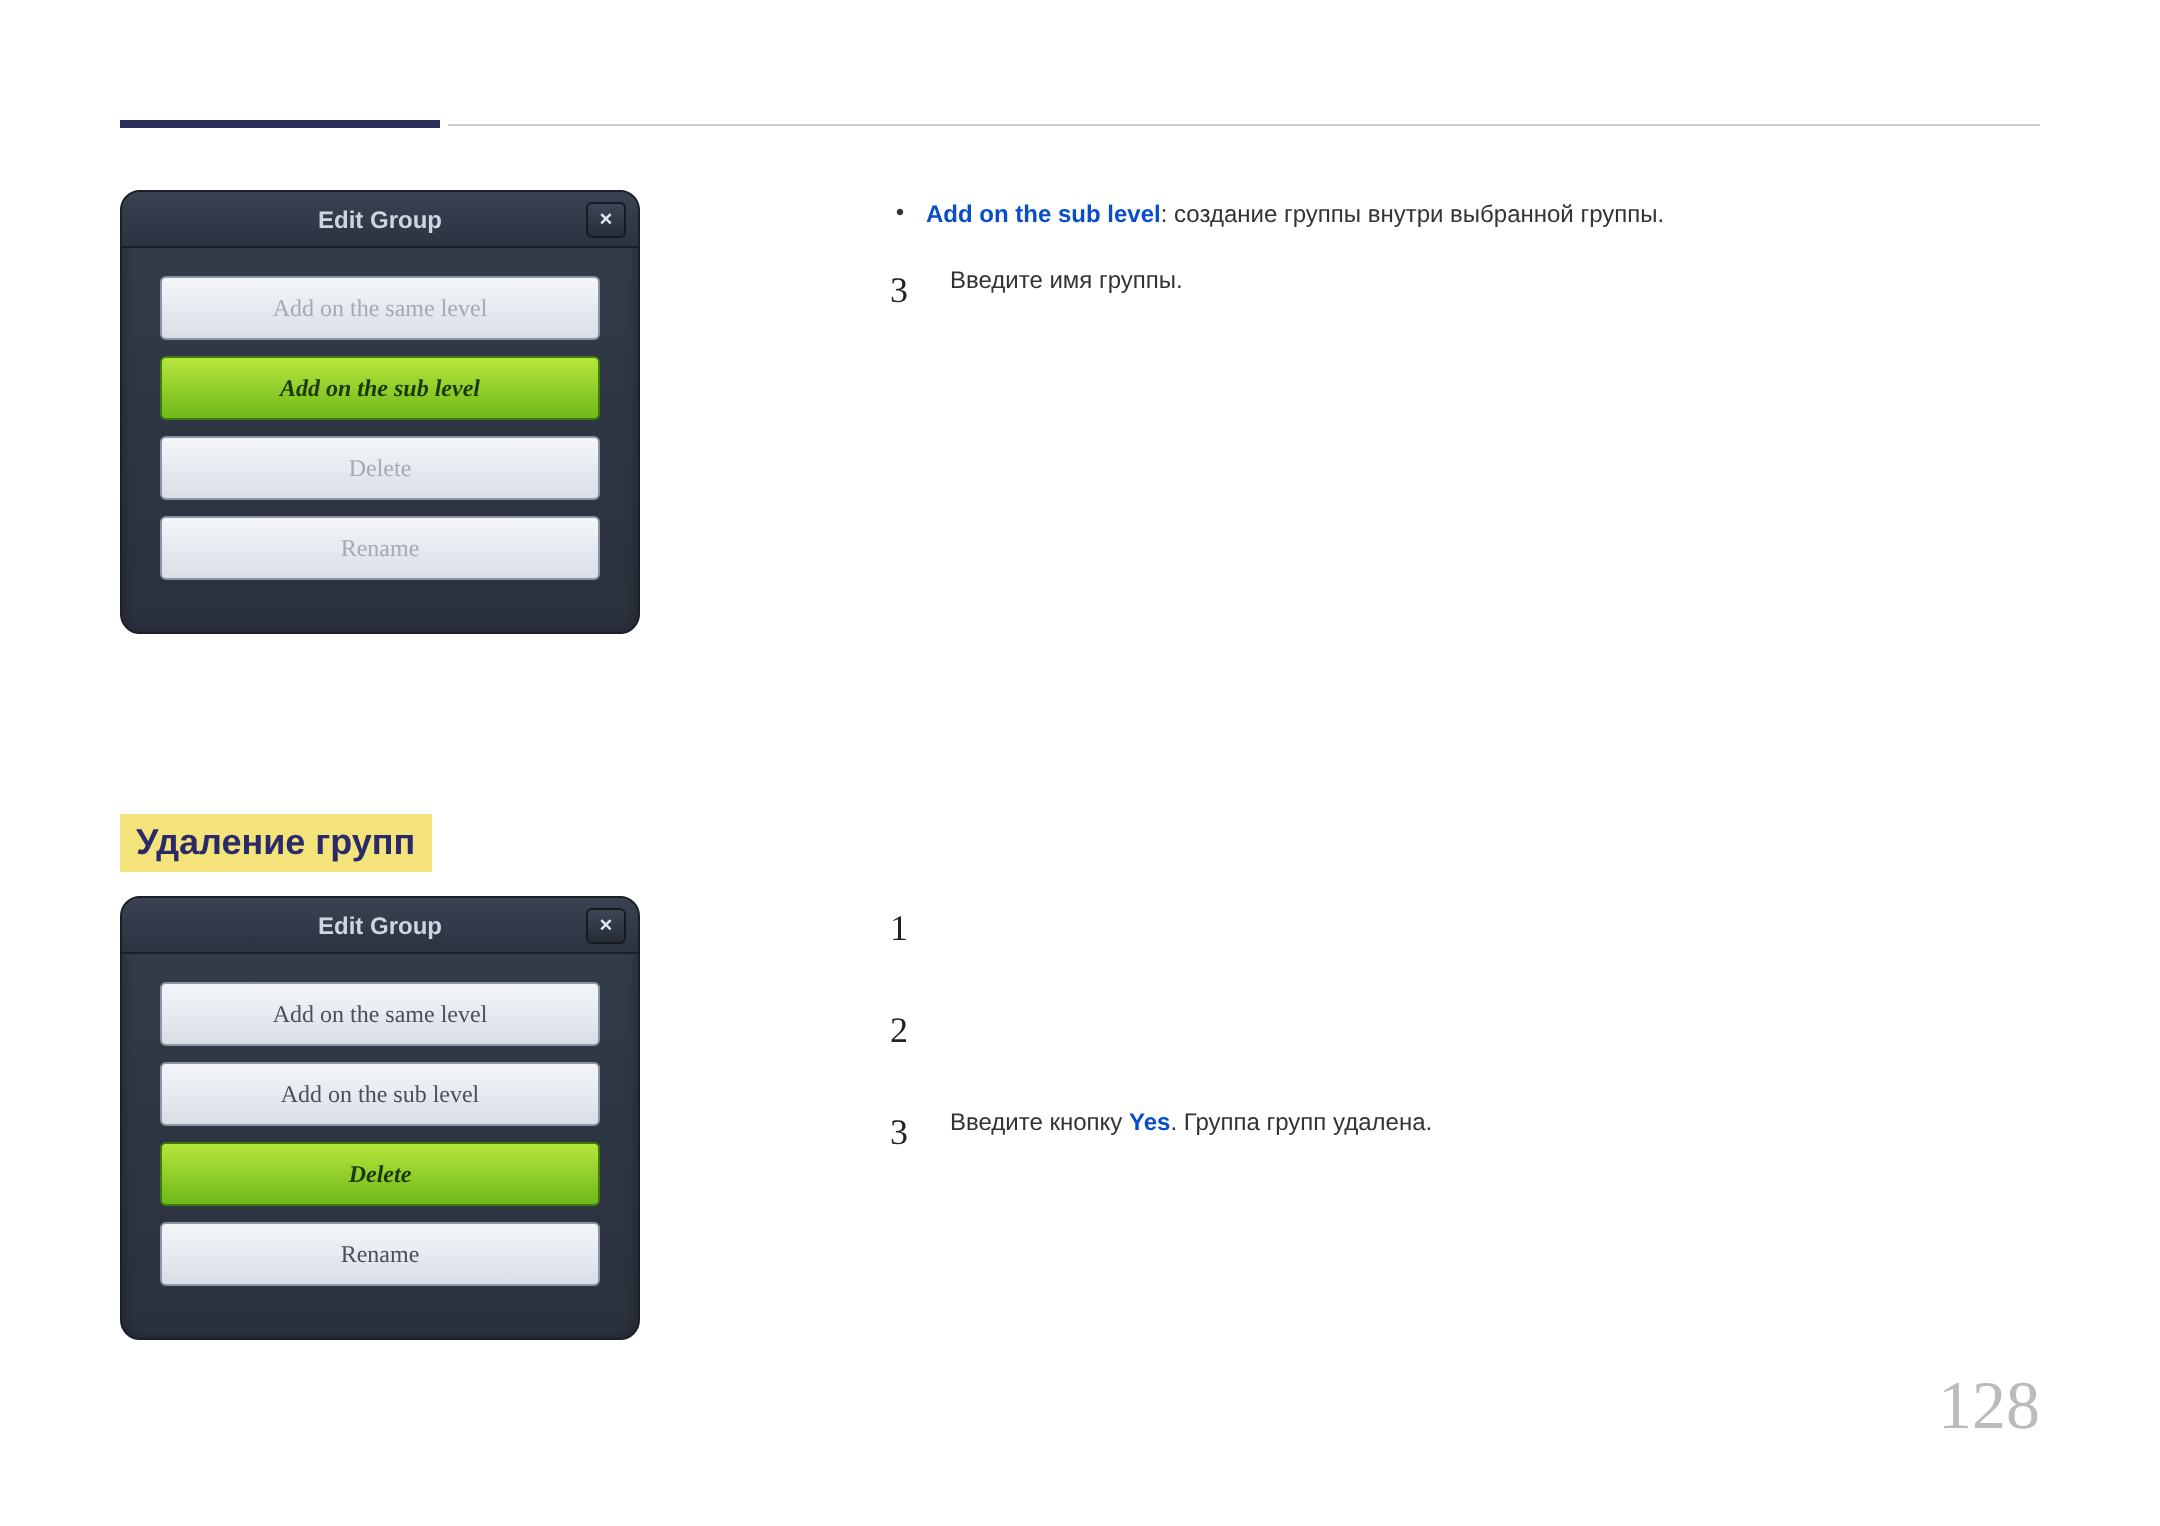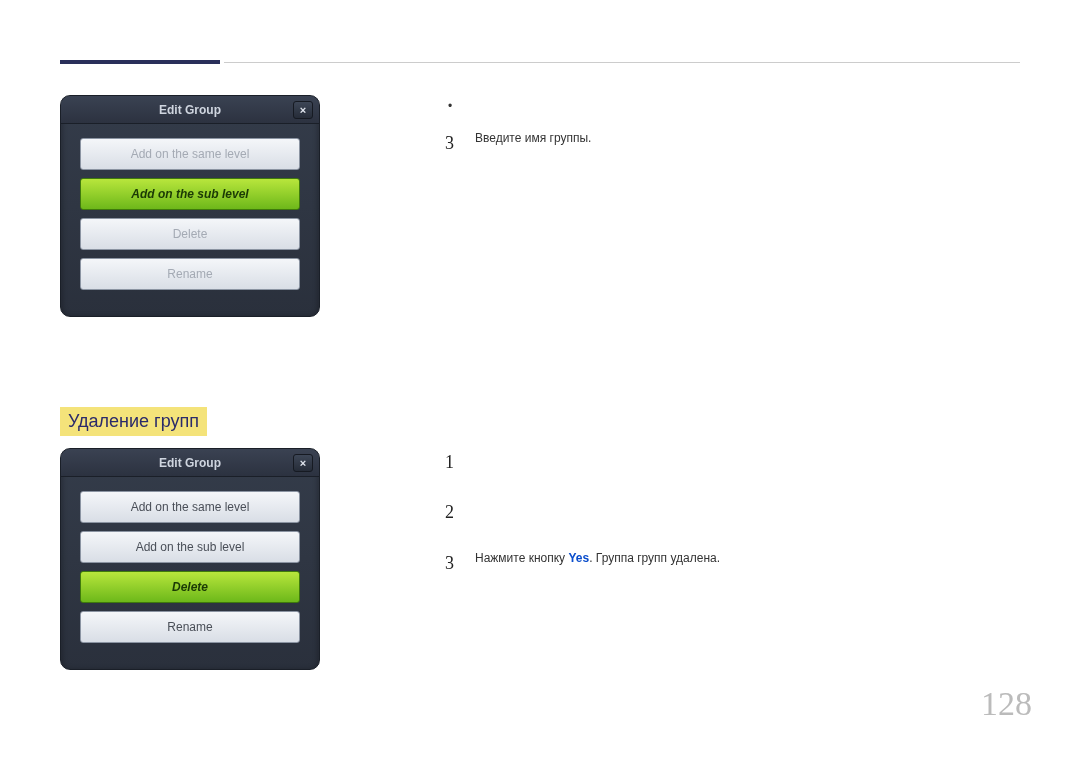--- a/index.html
+++ b/index.html
@@ -36,21 +36,21 @@
   .right-col {
     position: absolute;
     left: 445px;
     top: 98px;
     width: 560px;
     font-size: 12px;
     line-height: 1.6;
   }
   .section-title {
     font-size: 18px;
-    font-weight: normal;
+    font-weight: bold;
     color: #2a2a6a;
     background: #f4e37a;
     padding: 4px 8px;
     display: inline-block;
     margin-bottom: 12px;
   }
   .dialog {
     width: 260px;
     border-radius: 10px;
     background: linear-gradient(#343c4a, #2a303c);
@@ -79,20 +79,21 @@
     border: 1px solid #161a22;
     border-radius: 3px;
     color: #e2e6ee;
     font-size: 11px;
     line-height: 16px;
     text-align: center;
     cursor: pointer;
   }
   .dialog-body {
     padding: 14px 19px 18px;
+    font-family: Liberation Serif, serif;
   }
   .opt {
     height: 32px;
     border-radius: 3px;
     margin-bottom: 8px;
     text-align: center;
     font-size: 12px;
     line-height: 30px;
     border: 1px solid #8b94a2;
     background: linear-gradient(#f4f6f9,#d9dee6);
@@ -129,21 +130,21 @@
   }
   .num-row .num {
     font-size: 18px;
     color: #222;
     font-family: Georgia, 'Times New Roman', serif;
     width: 16px;
   }
   .bold-blue { color: #0a4dcc; font-weight: bold; }
   .page-num {
     position: absolute;
-    right: 48px;
+    right: 60px;
     bottom: 40px;
     font-size: 34px;
     color: #bbb;
     font-family: Georgia, serif;
   }
   .right-block-2 {
     margin-top: 290px;
   }
 </style>
 </head>
@@ -189,40 +190,43 @@
       <div class="opt selected">Delete</div>
       <div class="opt">Rename</div>
     </div>
   </div>
 </div>
 
 <div class="right-col">
 
   <div class="bullet-row">
     <div class="dot">•</div>
+    <div>
+      <span class="bold-blue">Add on the sub level</span><span>: создание группы внутри выбранной группы.</span>
+    </div>
   </div>
 
   <div class="num-row">
     <div class="num">3</div>
     <div>Введите имя группы.</div>
   </div>
 
   <div class="right-block-2">
 
     <div class="num-row">
       <div class="num">1</div>
     </div>
 
     <div class="num-row">
       <div class="num">2</div>
     </div>
 
     <div class="num-row">
       <div class="num">3</div>
       <div>
-        <span>Нажмите кнопку </span><span class="bold-blue">Yes</span><span>. Группа групп удалена.</span>
+        <span>Введите кнопку </span><span class="bold-blue">Yes</span><span>. Группа групп удалена.</span>
       </div>
     </div>
 
   </div>
 </div>
 
 <div class="page-num">128</div>
 
 </body></html>

